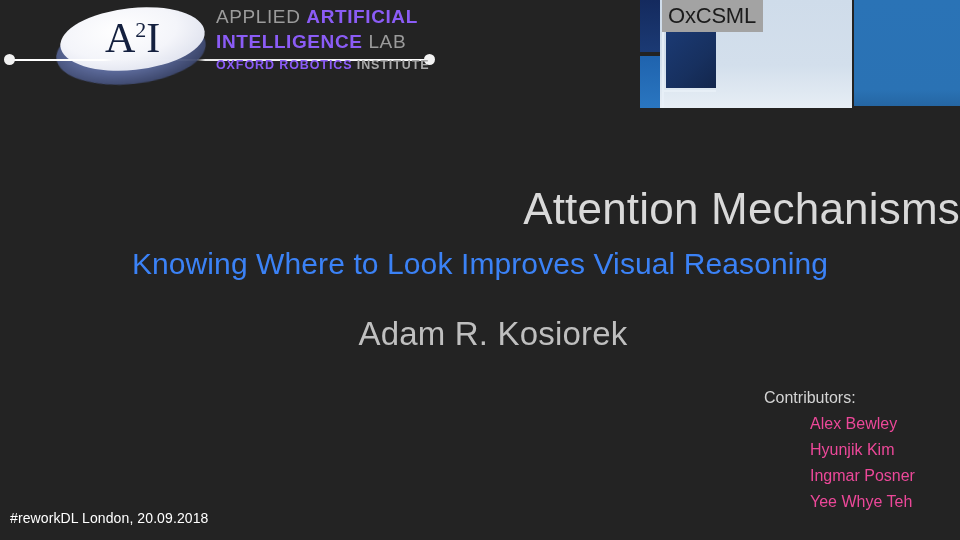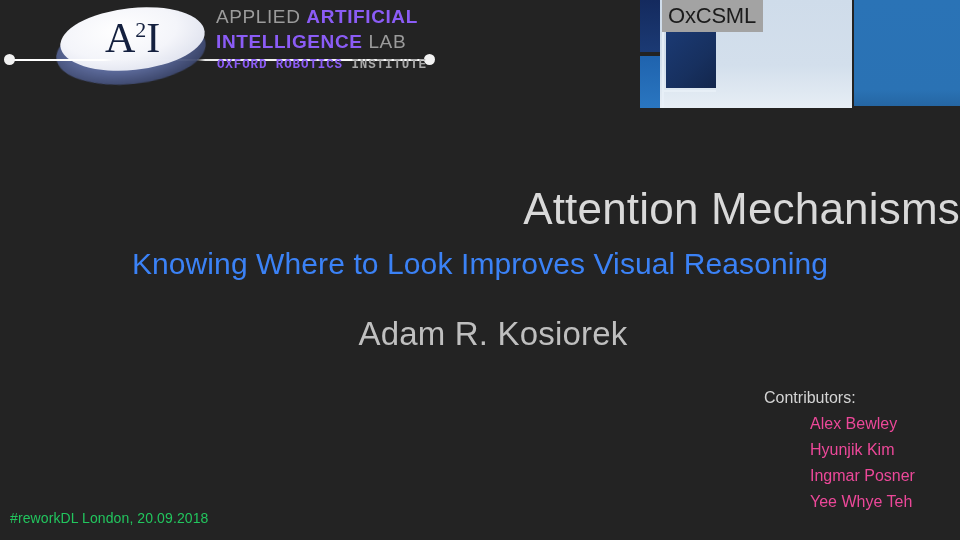--- a/index.html
+++ b/index.html
@@ -101,21 +101,20 @@
     letter-spacing: 0.6px;
     white-space: nowrap;
   }
   .a2i-line3 {
     font-size: 12.5px;
     line-height: 22px;
     letter-spacing: 0.9px;
     white-space: nowrap;
     text-align: center;
     width: 212px;
-    font-family: Liberation Mono, monospace;
   }
   .tx-dim  { color: #9b9b9b; font-weight: normal; text-align: center; }
   .tx-bold { color: #8b5cf6; font-weight: bold; }
   .tx-dim-b { color: #a9a9a9; font-weight: bold; }
 
   
   #oxcsml-logo {
     position: absolute;
     left: 636px;
     top: 0;
@@ -248,21 +247,21 @@
     white-space: nowrap;
   }
 
   
   #footer {
     position: absolute;
     left: 10px;
     top: 508px;
     font-size: 14px;
     line-height: 20px;
-    color: #22c55e;
+    color: #ffffff;
     letter-spacing: 0.1px;
   }
 </style>
 </head>
 <body>
 
 <div id="slide">
 
   <div id="a2i-logo">
     <div class="a2i-ellipse-shadow"></div>

